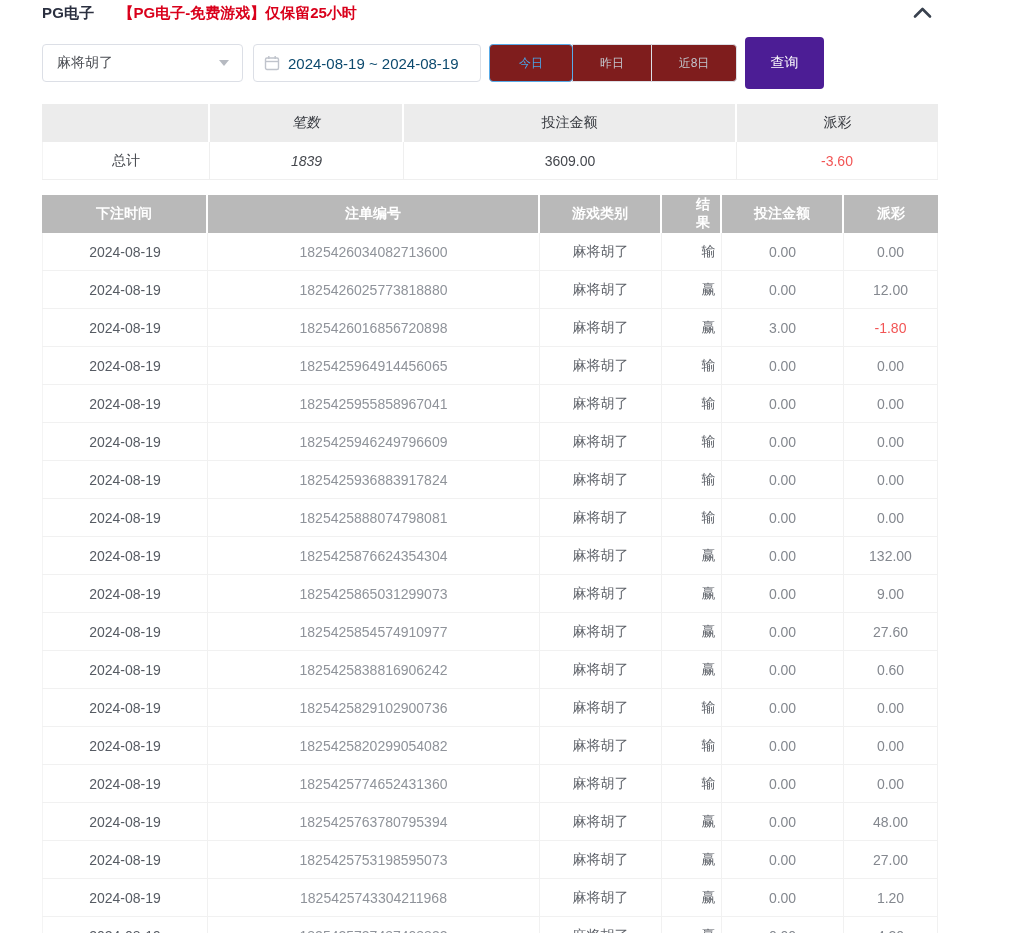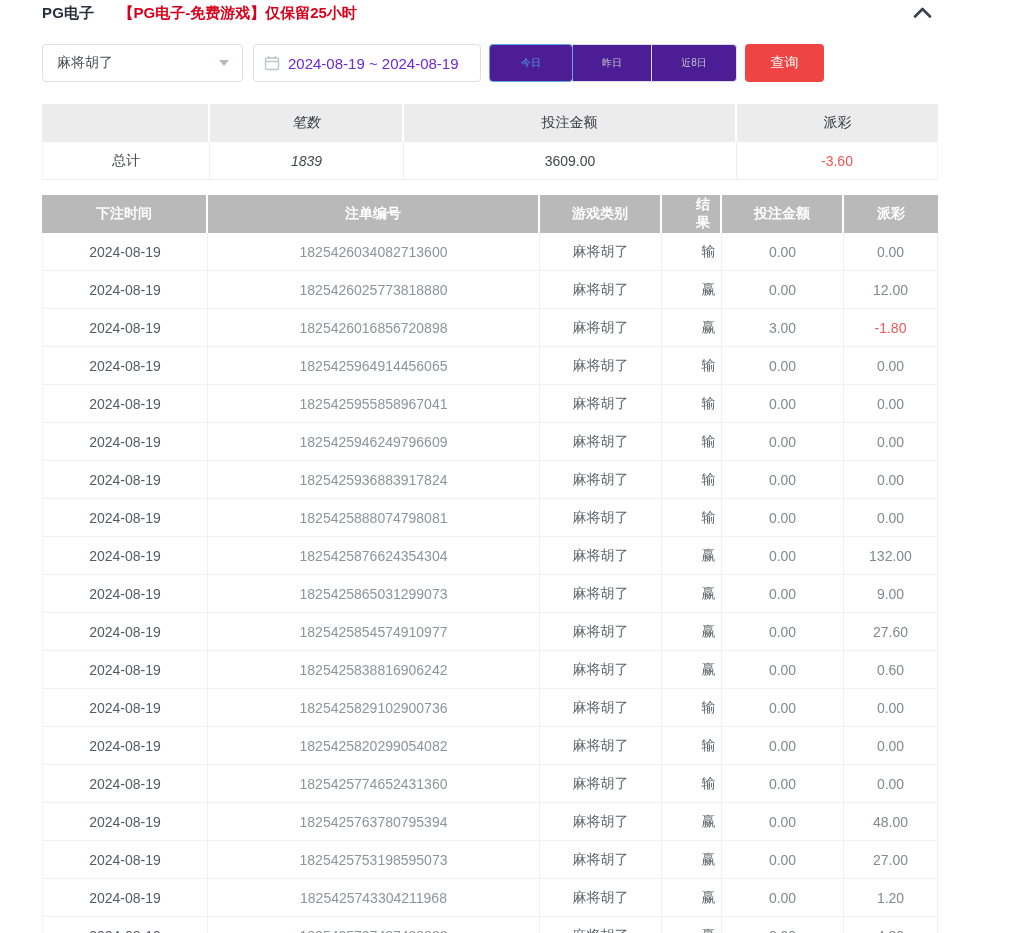--- a/index.html
+++ b/index.html
@@ -14,33 +14,33 @@
   .collapse { position:absolute; right:4px; top:0; cursor:pointer; display:flex; }
 
   
   .filter-bar { display:flex; align-items:center; margin-top:21px; height:38px; }
   .select { width:201px; height:38px; border:1px solid #dcdfe6; border-radius:4px;
             display:flex; align-items:center; justify-content:space-between;
             padding:0 13px 0 14px; color:#4a4d53; font-size:14px; cursor:pointer; background:#fff; }
   .caret { width:0; height:0; border-left:5px solid transparent; border-right:5px solid transparent;
            border-top:6px solid #b6bac1; }
   .datepicker { margin-left:10px; width:228px; height:38px; border:1px solid #dcdfe6; border-radius:4px;
-                display:flex; align-items:center; padding:0 10px; font-size:15px; color:#6d28d9;
+                display:flex; align-items:center; padding:0 10px; font-size:15px; color:#0c4a6e;
                 cursor:pointer; background:#fff; }
   .cal { margin-right:8px; display:flex; }
   .btn-group { display:flex; margin-left:8px; }
-  .qbtn { height:38px; background:#4c1d95; border:1px solid #dcdfe6; color:#c2c6cd; font-size:10px;
+  .qbtn { height:38px; background:#7f1d1d; border:1px solid #dcdfe6; color:#c2c6cd; font-size:12px;
           cursor:pointer; }
   .qbtn:nth-child(1){ width:84px; }
   .qbtn:nth-child(2){ width:80px; margin-left:-1px; }
   .qbtn:nth-child(3){ width:86px; margin-left:-1px; }
   .qbtn:first-child { border-radius:4px 0 0 4px; }
   .qbtn:last-child  { border-radius:0 4px 4px 0; }
   .qbtn.active { border:1px solid #58abe8; color:#4ba4e6; position:relative; z-index:1; border-radius:4px; }
-  .search-btn { margin-left:8px; width:79px; height:38px; background:#ef4444; border:none;
+  .search-btn { margin-left:8px; width:79px; height:52px; background:#4c1d95; border:none;
                 border-radius:4px; color:#fff; font-size:14px; cursor:pointer; }
 
   
   .summary { margin-top:22px; width:896px; }
   .shead { display:flex; height:38px; }
   .shead .cell { background:#ececec; display:flex; align-items:center; justify-content:center;
                  font-size:14px; color:#33363c; border-right:2px solid #fff; }
   .shead .cell:last-child { border-right:none; }
   .s0{ width:168px; } .s1{ width:194px;font-style:italic; } .s2{ width:333px; } .s3{ width:201px; }
   .srow { display:flex; height:38px; border-bottom:1px solid #efefef; }

